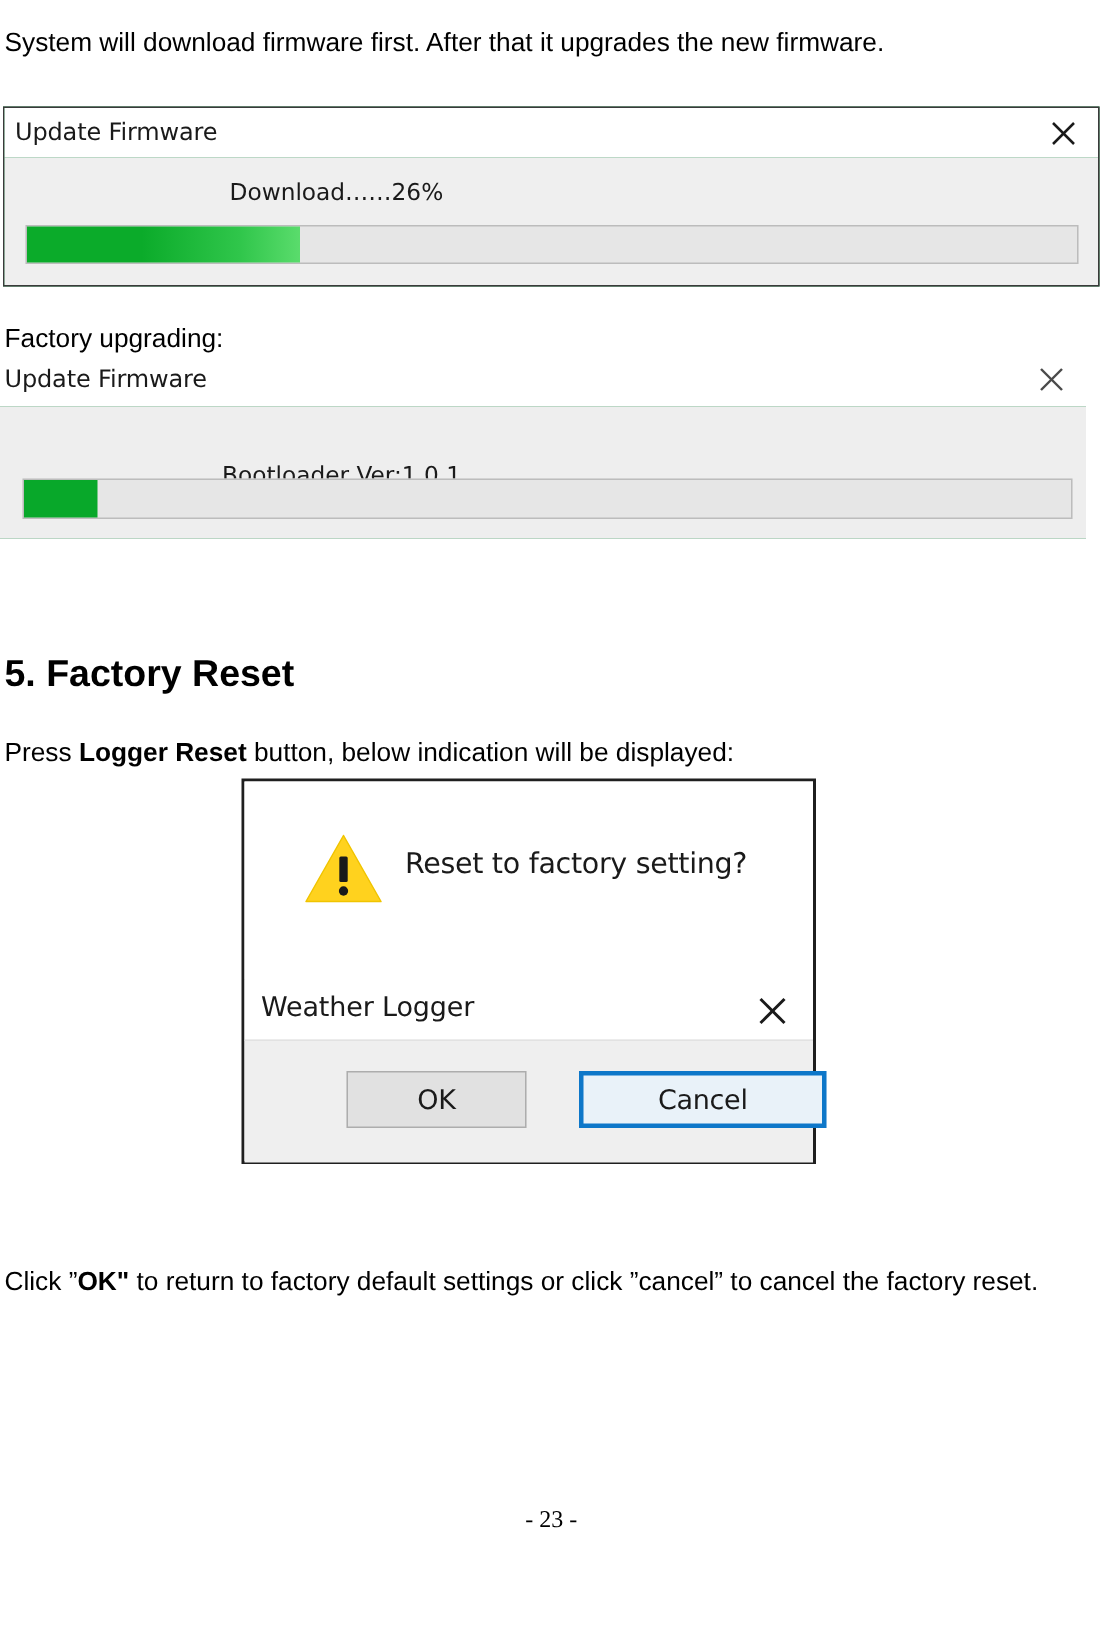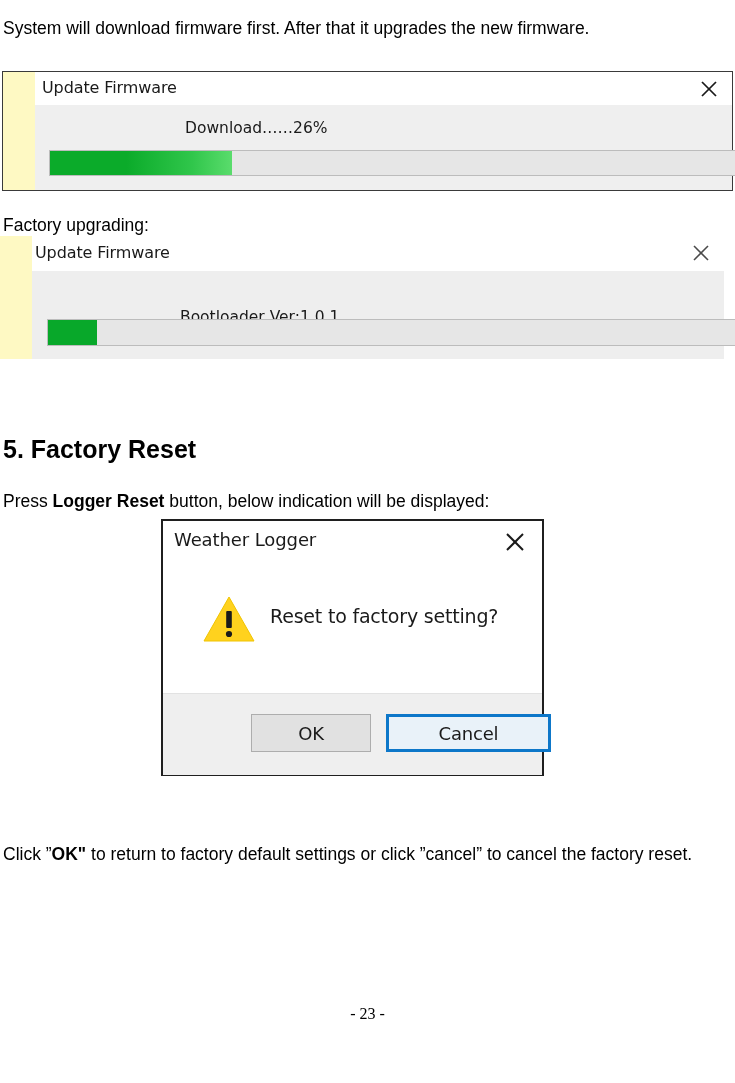--- a/index.html
+++ b/index.html
@@ -69,22 +69,21 @@
     line-height: 32px;
     font-weight: bold;
     color: #000;
     letter-spacing: 0px;
   }
 
   
   .fw-dialog {
     position: absolute;
     box-sizing: border-box;
-    background: #fef9c3;
-    padding-left: 32px;
+    background: #15803d;
   }
 
   #fw-dialog-1 {
     left: 2px;
     top: 71px;
     width: 731px;
     height: 120px;
     border: 1.5px solid #3a3a3a;
   }
 
@@ -257,21 +256,20 @@
     cursor: default;
     user-select: none;
   }
 
   #ok-button {
     left: 68px;
     top: 20px;
     width: 120px;
     background: #e1e1e1;
     border: 1px solid #adadad;
-    margin-left: 20px;
   }
 
   #cancel-button {
     left: 223px;
     top: 20px;
     width: 165px;
     background: #e9f2f9;
     border: 3px solid #0d77c9;
   }
 
@@ -332,39 +330,39 @@
     </div>
   </div>
 
   <h2 id="section-heading">5. Factory Reset</h2>
 
   <p class="para nojust" id="press-para">
     <span>Press </span><b>Logger Reset</b><span> button, below indication will be displayed:</span>
   </p>
 
   <div id="wl-dialog">
-    <div id="wl-titlebar">
-      <span id="wl-title">Weather Logger</span>
-      <span id="wl-close-icon">
-        <svg width="30" height="28" viewBox="0 0 30 28" aria-hidden="true">
-          <line x1="7" y1="7" x2="23" y2="23" stroke="#1a1a1a" stroke-width="2"></line>
-          <line x1="23" y1="7" x2="7" y2="23" stroke="#1a1a1a" stroke-width="2"></line>
-        </svg>
-      </span>
-    </div>
     <div id="wl-content">
       <span id="warning-icon">
         <svg width="54" height="48" viewBox="0 0 54 48" aria-hidden="true">
           <path d="M27 2 L52 46 L2 46 Z" fill="#FFD21E" stroke="#f0c400" stroke-width="1" stroke-linejoin="round"></path>
           <rect x="24.2" y="16" width="5.6" height="17" rx="1" fill="#1a1a1a"></rect>
           <circle cx="27" cy="39" r="3.1" fill="#1a1a1a"></circle>
         </svg>
       </span>
       <span id="wl-message">Reset to factory setting?</span>
     </div>
+    <div id="wl-titlebar">
+      <span id="wl-title">Weather Logger</span>
+      <span id="wl-close-icon">
+        <svg width="30" height="28" viewBox="0 0 30 28" aria-hidden="true">
+          <line x1="7" y1="7" x2="23" y2="23" stroke="#1a1a1a" stroke-width="2"></line>
+          <line x1="23" y1="7" x2="7" y2="23" stroke="#1a1a1a" stroke-width="2"></line>
+        </svg>
+      </span>
+    </div>
     <div id="wl-footer">
       <div class="dlg-button" id="ok-button">
         <span>OK</span>
       </div>
       <div class="dlg-button" id="cancel-button">
         <span>Cancel</span>
       </div>
     </div>
   </div>
 

